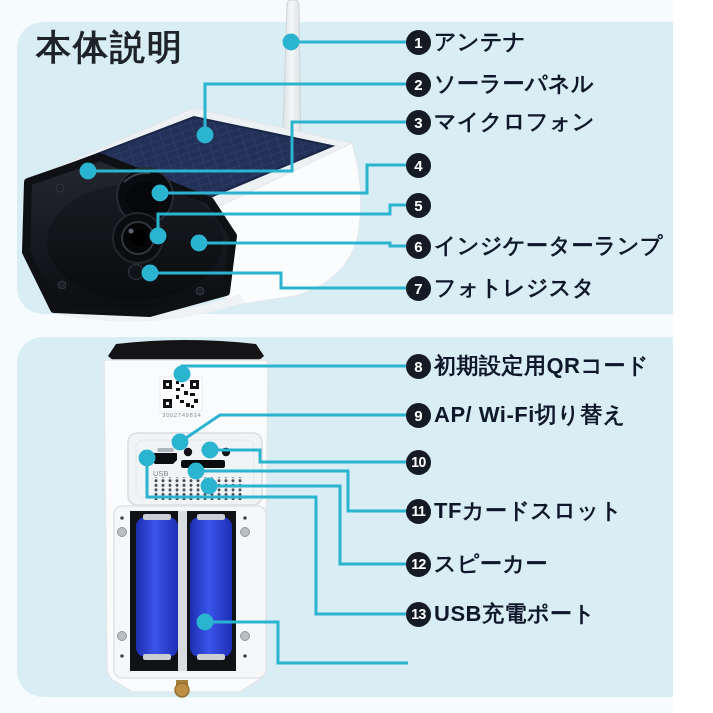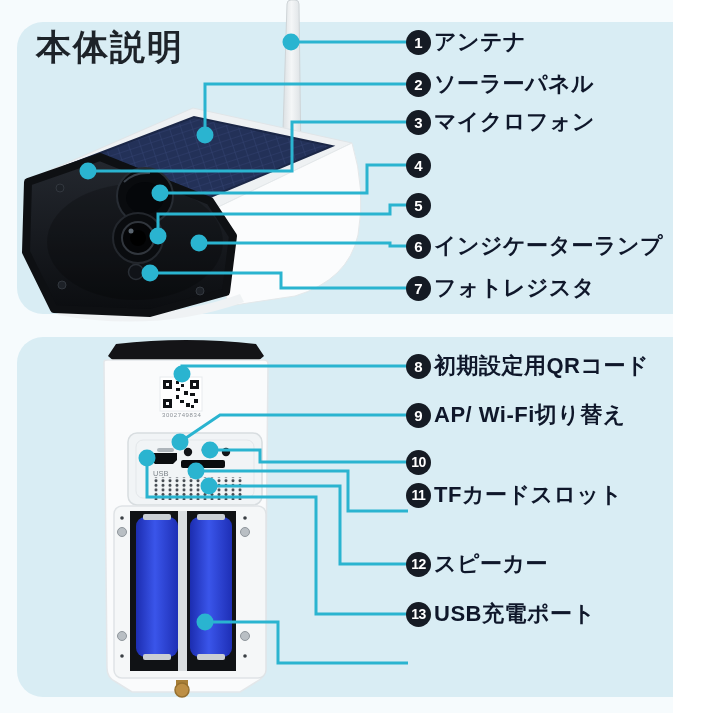--- a/index.html
+++ b/index.html
@@ -214,21 +214,21 @@
     <div class="badge">8</div>
     <div class="callout-text">初期設定用QRコード</div>
   </div>
   <div class="callout" style="left:406px;top:401px">
     <div class="badge">9</div>
     <div class="callout-text">AP/ Wi-Fi切り替え</div>
   </div>
   <div class="callout" style="left:406px;top:448px">
     <div class="badge two">10</div>
   </div>
-  <div class="callout" style="left:406px;top:481px">
+  <div class="callout" style="left:406px;top:497px">
     <div class="badge two">11</div>
     <div class="callout-text">TFカードスロット</div>
   </div>
   <div class="callout" style="left:406px;top:550px">
     <div class="badge two">12</div>
     <div class="callout-text">スピーカー</div>
   </div>
   <div class="callout" style="left:406px;top:600px">
     <div class="badge two">13</div>
     <div class="callout-text">USB充電ポート</div>

